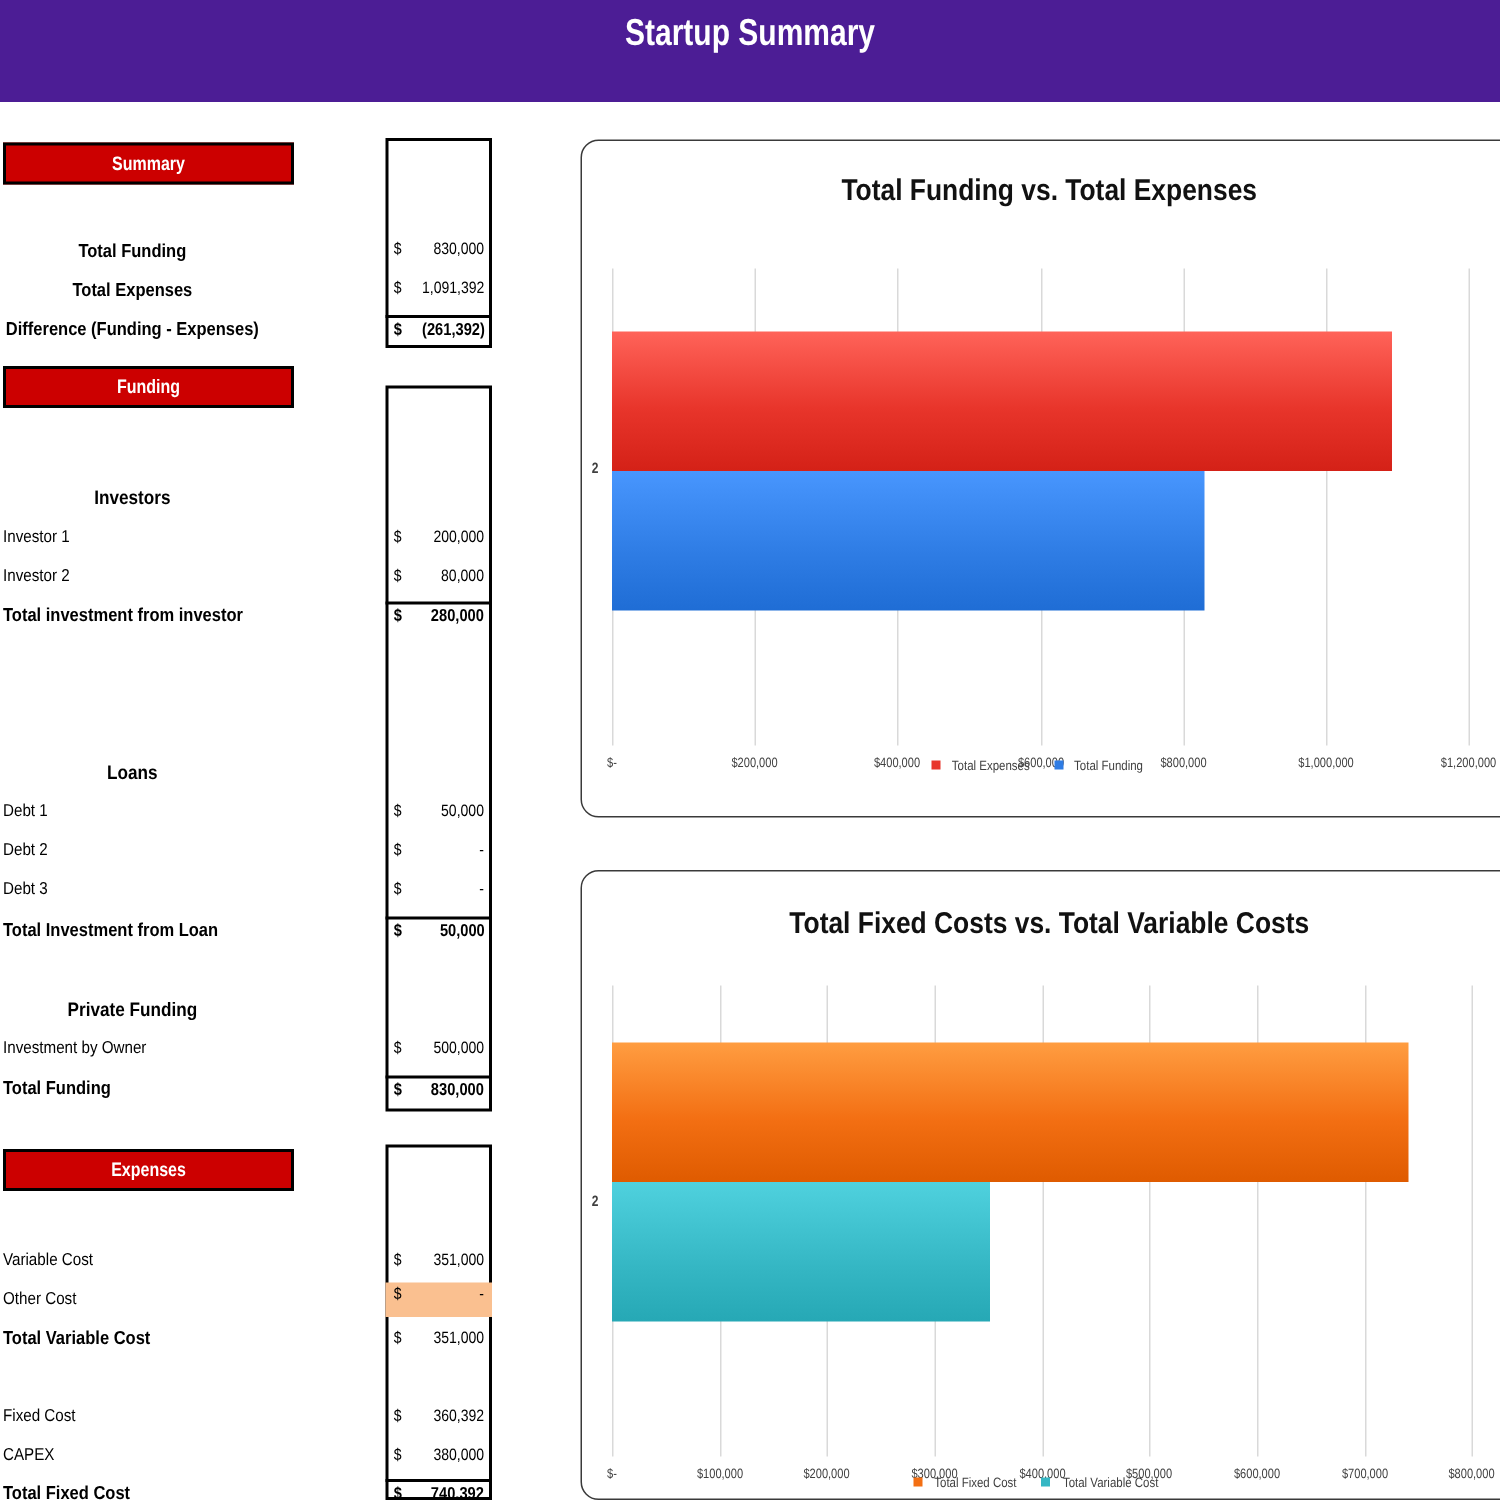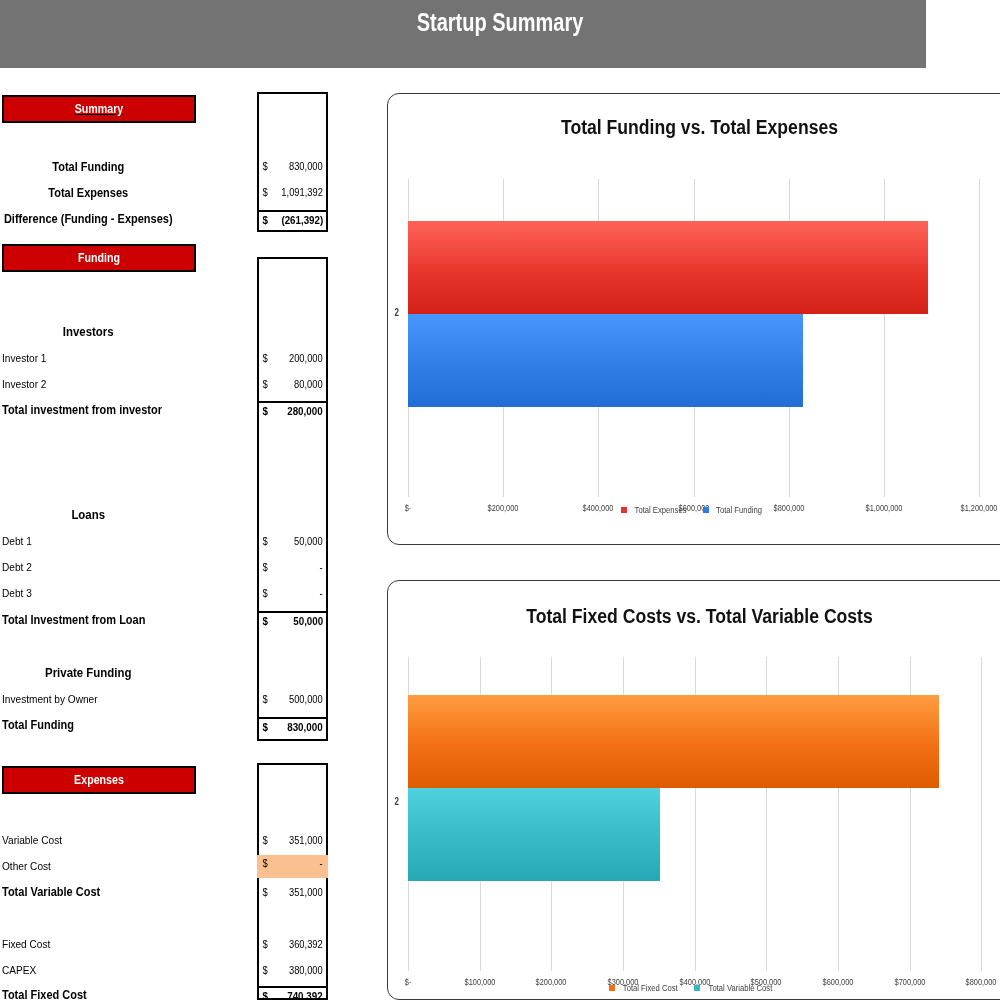--- a/index.html
+++ b/index.html
@@ -4,22 +4,22 @@
 <style>
   html,body{margin:0;padding:0;}
   body{
     width:1000px;height:1000px;position:relative;overflow:hidden;
     background:#ffffff;
     font-family:"Liberation Sans", sans-serif;
     -webkit-font-smoothing:none;
   }
   
   #header{
-    position:absolute;left:0;top:0;width:926px;height:68px;
-    background:#737373;
+    position:absolute;left:0;top:0;width:1000px;height:68px;
+    background:#4c1d95;
   }
   #header-title{
     position:absolute;left:0;top:8px;width:1000px;
     text-align:center;color:#ffffff;
     font-size:25px;font-weight:bold;
     letter-spacing:0px;
     transform:scaleX(0.80);
   }
   
   .sec-head{
@@ -85,21 +85,21 @@
   .legend span.k{display:inline-block;width:6px;height:6px;margin-right:3px;vertical-align:middle;}
   .legend span.t{display:inline-block;margin-right:12px;vertical-align:middle;transform:scaleX(0.85);}
 </style>
 </head>
 <body>
 
 <div id="header">
   <div id="header-title">Startup Summary</div>
 </div>
 
-<div class="sec-head" style="top:95px;text-decoration:underline;">
+<div class="sec-head" style="top:95px;">
   <span>Summary</span>
 </div>
 
 <div class="lbl center bold" style="top:161px;font-size:12.5px;">Total Funding</div>
 <div class="lbl center bold" style="top:187px;font-size:12.5px;">Total Expenses</div>
 <div class="lbl center bold" style="top:213px;font-size:12.5px;">Difference (Funding - Expenses)</div>
 
 <div class="numbox" style="top:92px;height:140px;"></div>
 <div class="numrow" style="top:158px;">
   <span class="cur">$</span>

